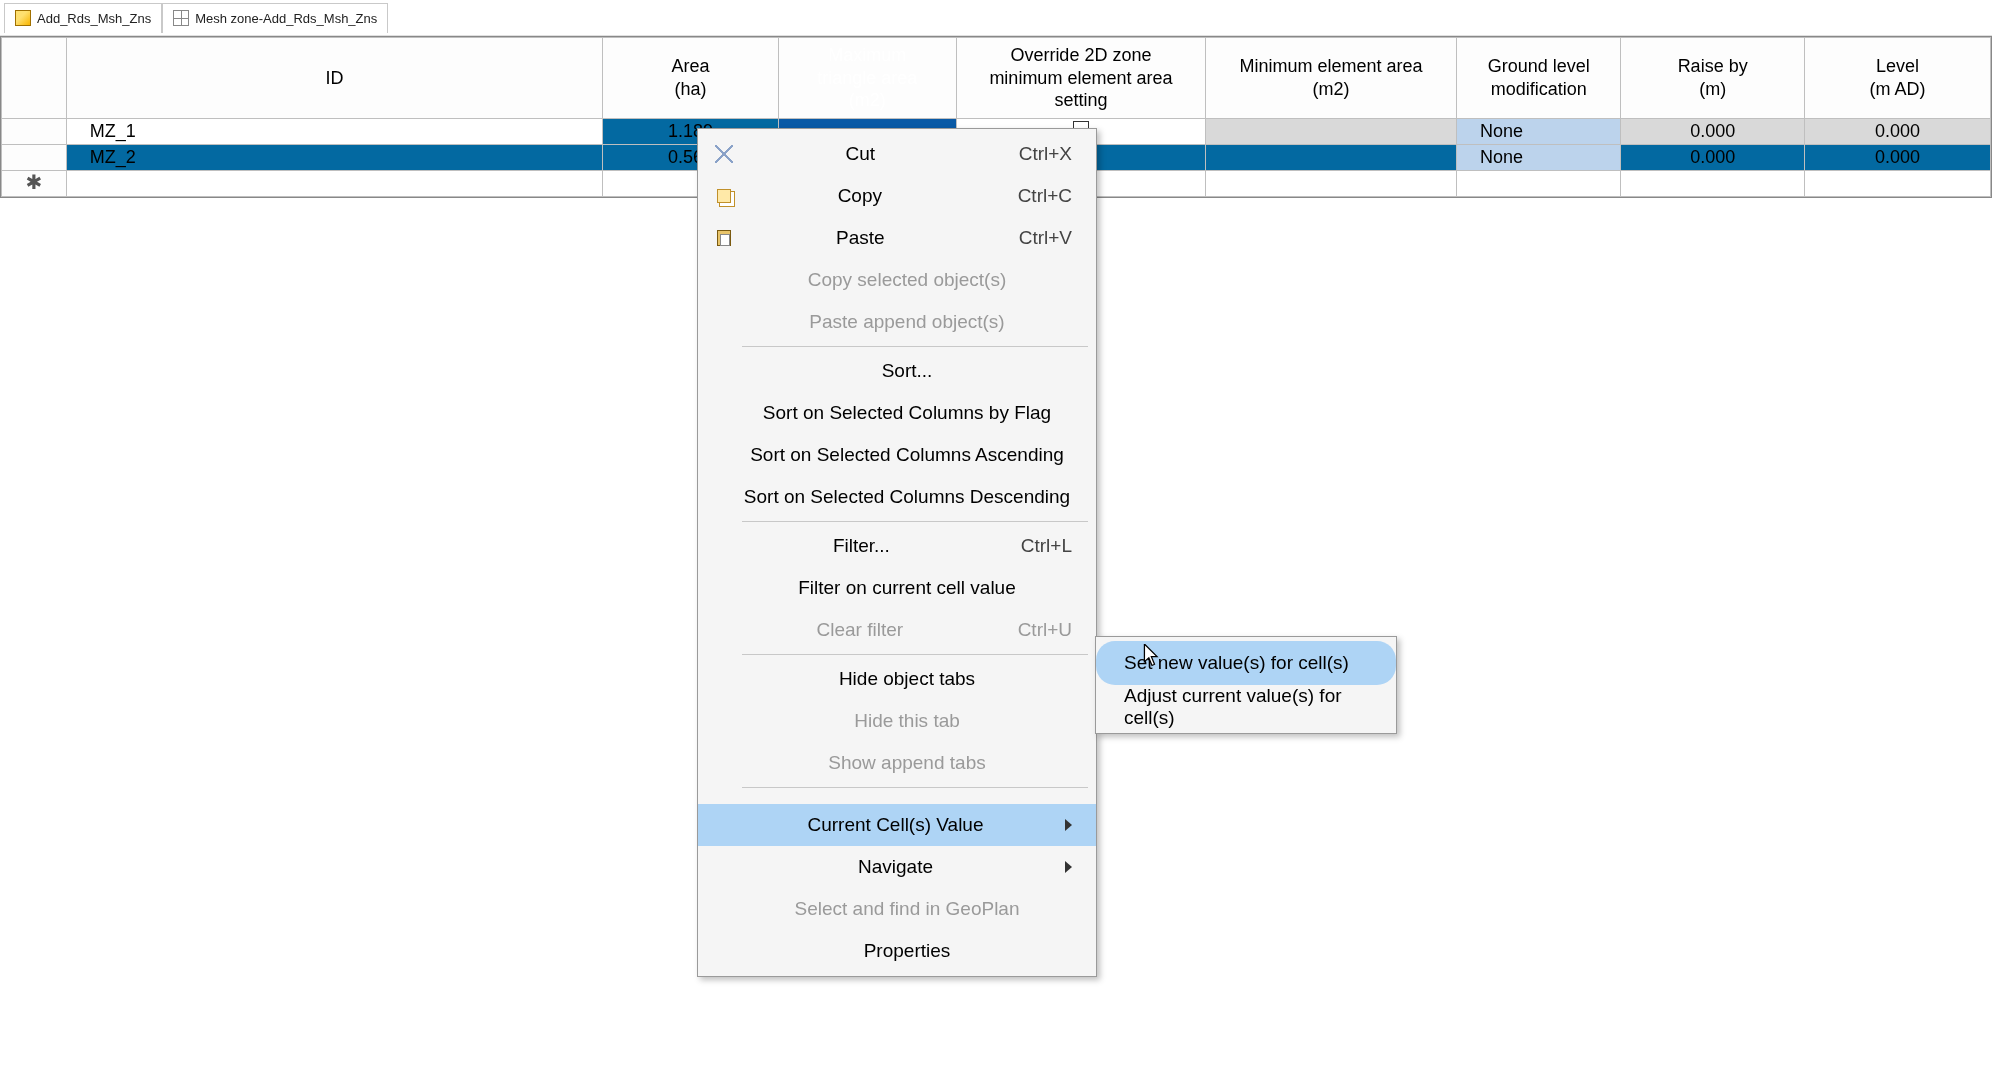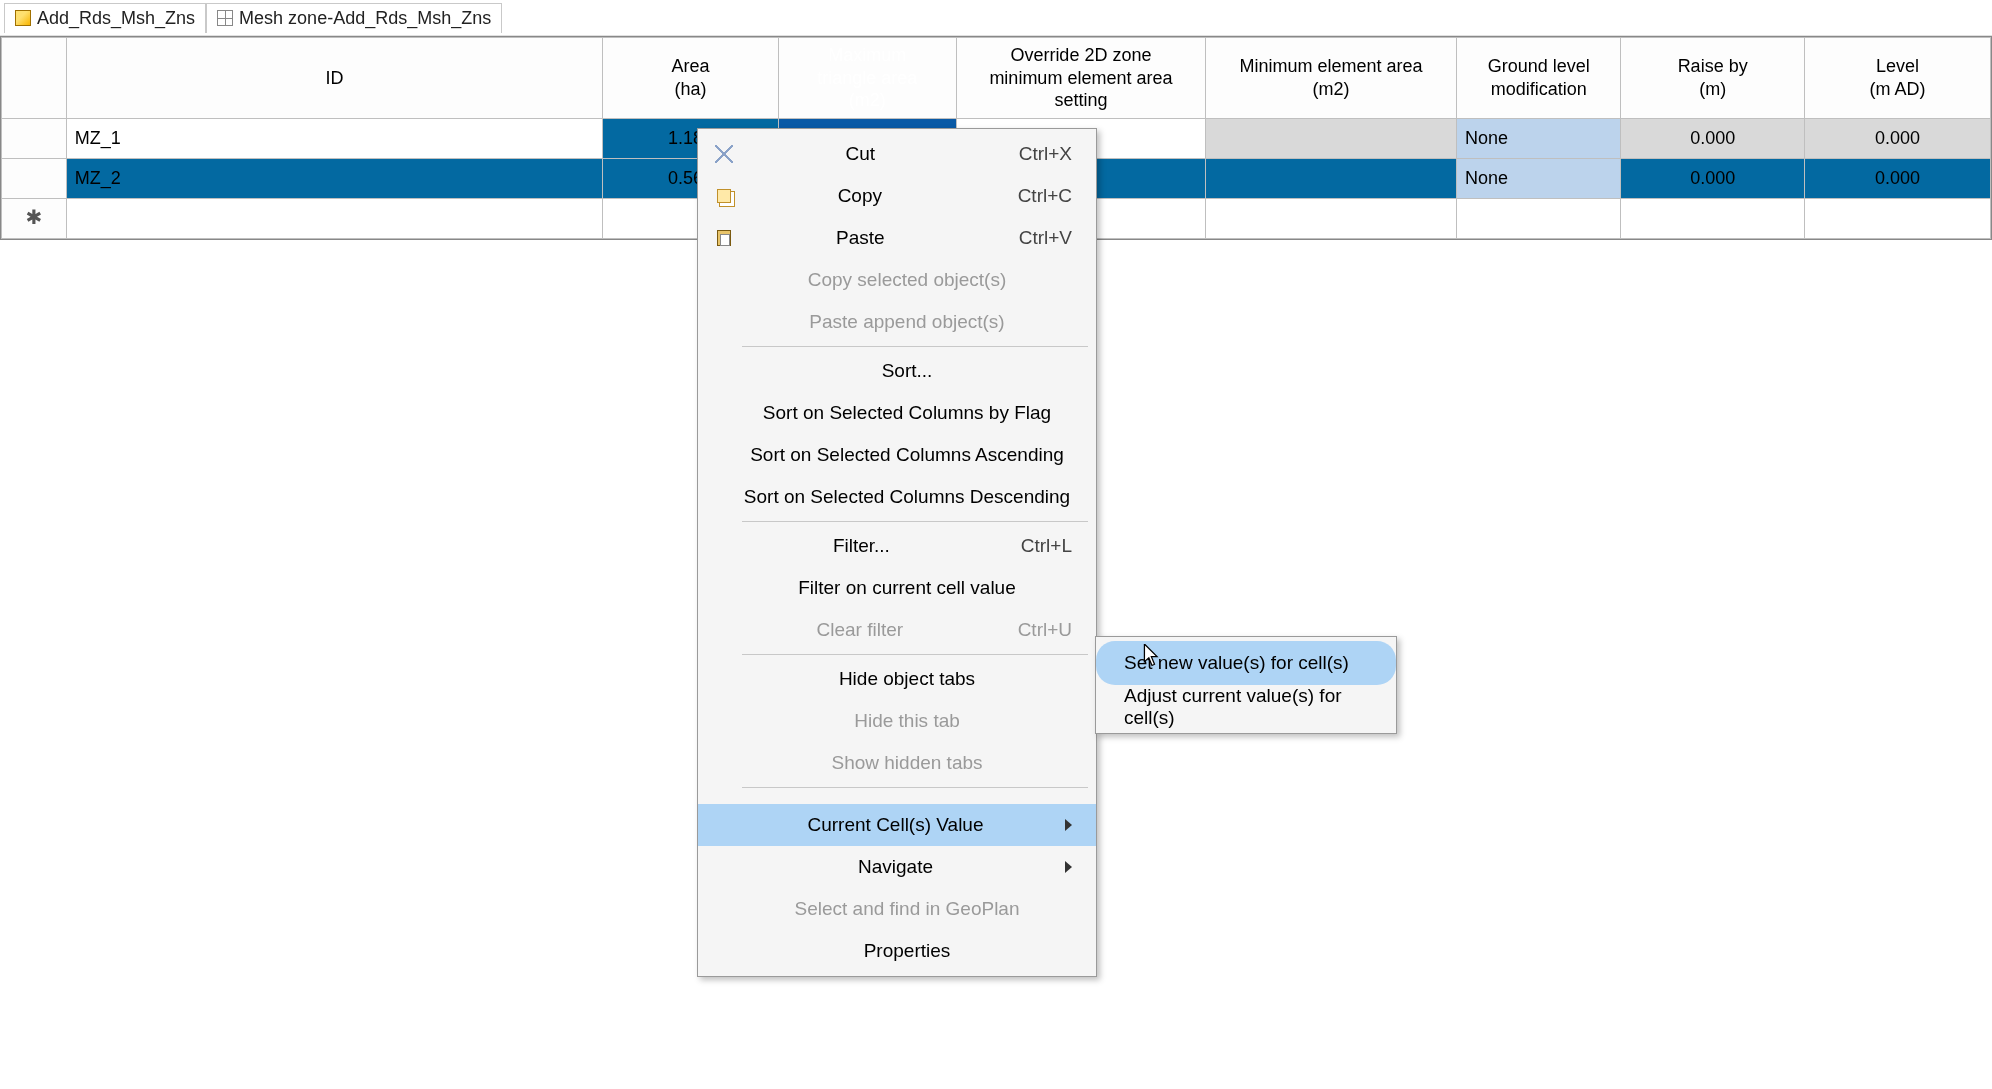--- a/index.html
+++ b/index.html
@@ -21,21 +21,21 @@
   }
   .tab {
     display: flex;
     align-items: center;
     gap: 6px;
     padding: 0 10px;
     height: 30px;
     border: 1px solid #c9c9c9;
     border-bottom: none;
     background: #fff;
-    font-size: 18px;
+    font-size: 13px;
     color: #222;
   }
   .tab.active { background: #fff; }
   .tab-icon { width: 16px; height: 16px; display: inline-block; }
   .icon-poly {
     background: linear-gradient(135deg,#ffe070 40%,#f8b500 100%);
     border: 1px solid #a07000;
   }
   .icon-grid {
     background:
@@ -50,22 +50,22 @@
   .grid-wrap {
     border: 1px solid #888;
   }
   table.data {
     border-collapse: collapse;
     table-layout: fixed;
     width: 100%;
   }
   table.data th, table.data td {
     border: 1px solid #bfbfbf;
-    padding: 0 8px;
-    height: 40px;
+    padding: 0 23px;
+    height: 26px;
     overflow: hidden;
     white-space: nowrap;
   }
   table.data th {
     background: #fdfdfd;
     font-weight: normal;
     text-align: center;
     vertical-align: middle;
     line-height: 1.25;
     height: auto;
@@ -327,21 +327,21 @@
     <div class="row">
       <span class="icon-slot"></span>
       <span class="label">Hide object tabs</span>
     </div>
     <div class="row disabled">
       <span class="icon-slot"></span>
       <span class="label">Hide this tab</span>
     </div>
     <div class="row disabled">
       <span class="icon-slot"></span>
-      <span class="label">Show hidden tabs</span>
+      <span class="label">Show append tabs</span>
     </div>
     <div class="sep"></div>
     <div class="row highlight">
       <span class="icon-slot"></span>
       <span class="label">Current Cell(s) Value</span>
       <span class="arrow"></span>
     </div>
     <div class="row">
       <span class="icon-slot"></span>
       <span class="label">Navigate</span>

